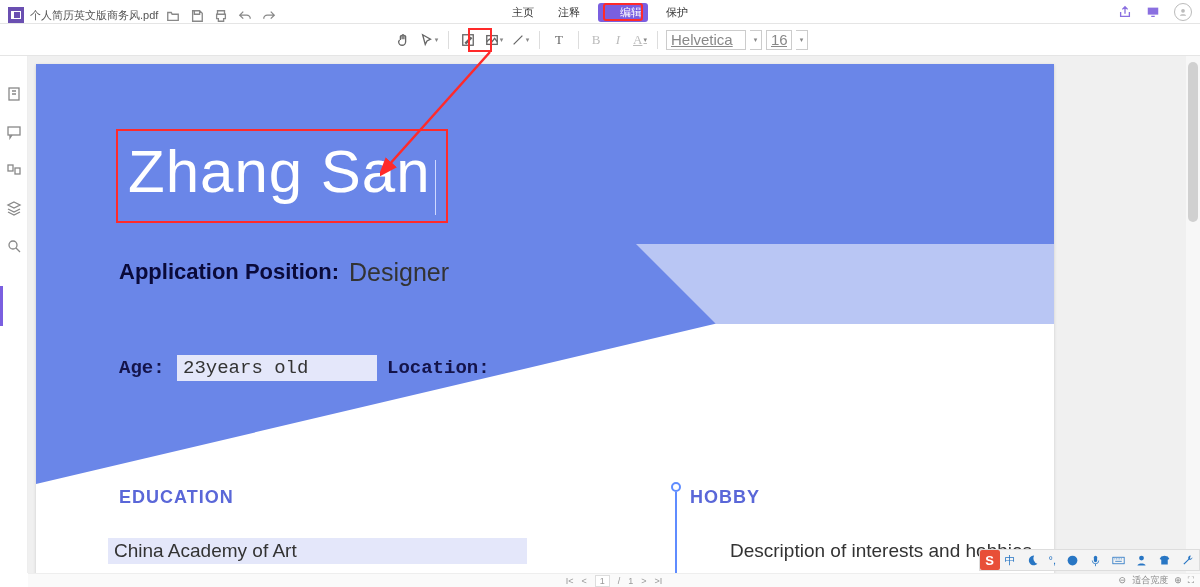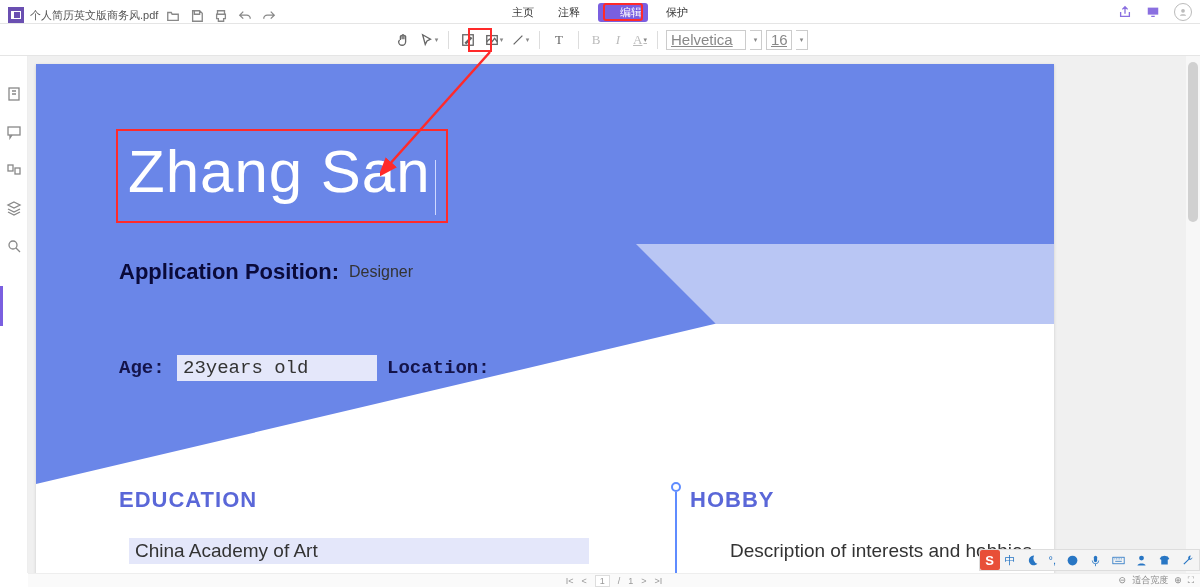--- a/index.html
+++ b/index.html
@@ -46,34 +46,34 @@
 
   
   .banner { position: absolute; left: 0; top: 0; width: 100%; height: 100%; }
 
   .name-box { position: absolute; left: 80px; top: 65px; padding: 6px 10px; border: 2px solid #ff2a2a; }
   .name-text { font-size: 60px; color: #fff; letter-spacing: 1px; }
   .text-cursor { display:inline-block; width:1px; height:55px; background:#cfd8ff; vertical-align:middle; margin-left:4px;}
 
   .pos-line { position: absolute; left: 83px; top: 194px; right: 60px; height: 28px; display: flex; align-items: center; }
   .pos-label { font-size: 22px; font-weight: bold; color: #0a0a3a; }
-  .pos-value { font-size: 16px; color: #333; margin-left: 10px; }
+  .pos-value { font-size: 25px; color: #333; margin-left: 10px; }
 
   .info-row { position: absolute; left: 83px; right: 60px; height: 28px; display: flex; align-items: center; font-size: 19px; }
   .info-row.r1 { top: 290px; font-family: Liberation Mono, monospace; }
   .info-row.r2 { top: 330px; }
   .info-label { width: 58px; font-weight: bold; color: #14144a; }
   .info-val { flex: 0 0 200px; background: #e4e7fa; color: #333; padding: 2px 6px; }
   .info-label2 { width: 110px; font-weight: bold; color: #14144a; text-align: right; padding-right: 10px; margin-left: 10px; }
   .info-val2 { flex: 1; background: #e4e7fa; color: #333; padding: 2px 6px; }
 
-  .section-title { position: absolute; font-size: 22px; font-weight: bold; color: #5a67d8; letter-spacing: 1px; }
+  .section-title { position: absolute; font-size: 18px; font-weight: bold; color: #5a67d8; letter-spacing: 1px; }
   .sec-edu { left: 83px; top: 423px; }
   .sec-hobby { left: 654px; top: 423px; }
-  .edu-line { position: absolute; left: 93px; top: 474px; background:#e4e7fa; color:#333; font-size:19px; padding:2px 6px; width: 460px;}
+  .edu-line { position: absolute; left: 72px; top: 474px; background:#e4e7fa; color:#333; font-size:19px; padding:2px 6px; width: 419px;}
   .hobby-line { position: absolute; left: 694px; top: 476px; color:#333; font-size:19px; width: 330px; overflow:hidden; white-space:nowrap;}
 
   .vline-dot { position: absolute; left: 635px; top: 418px; width: 10px; height: 10px; border: 2px solid #5f8cff; border-radius: 50%; background:#fff;}
   .vline { position: absolute; left: 639px; top: 428px; width: 2px; height: 120px; background: #5f8cff; }
 
   
   .redbox-tool { position: absolute; border: 2px solid #ff2a2a; pointer-events: none; }
   .arrow { position: absolute; pointer-events: none; }
 
   .redbox-tab { position: absolute; border: 2px solid #ff2a2a; pointer-events: none; border-radius: 3px; }

